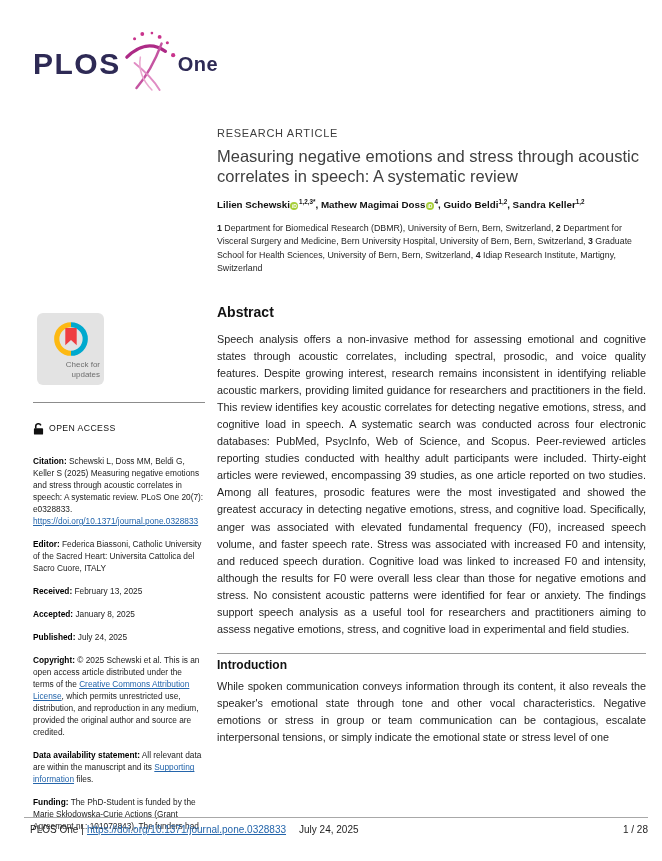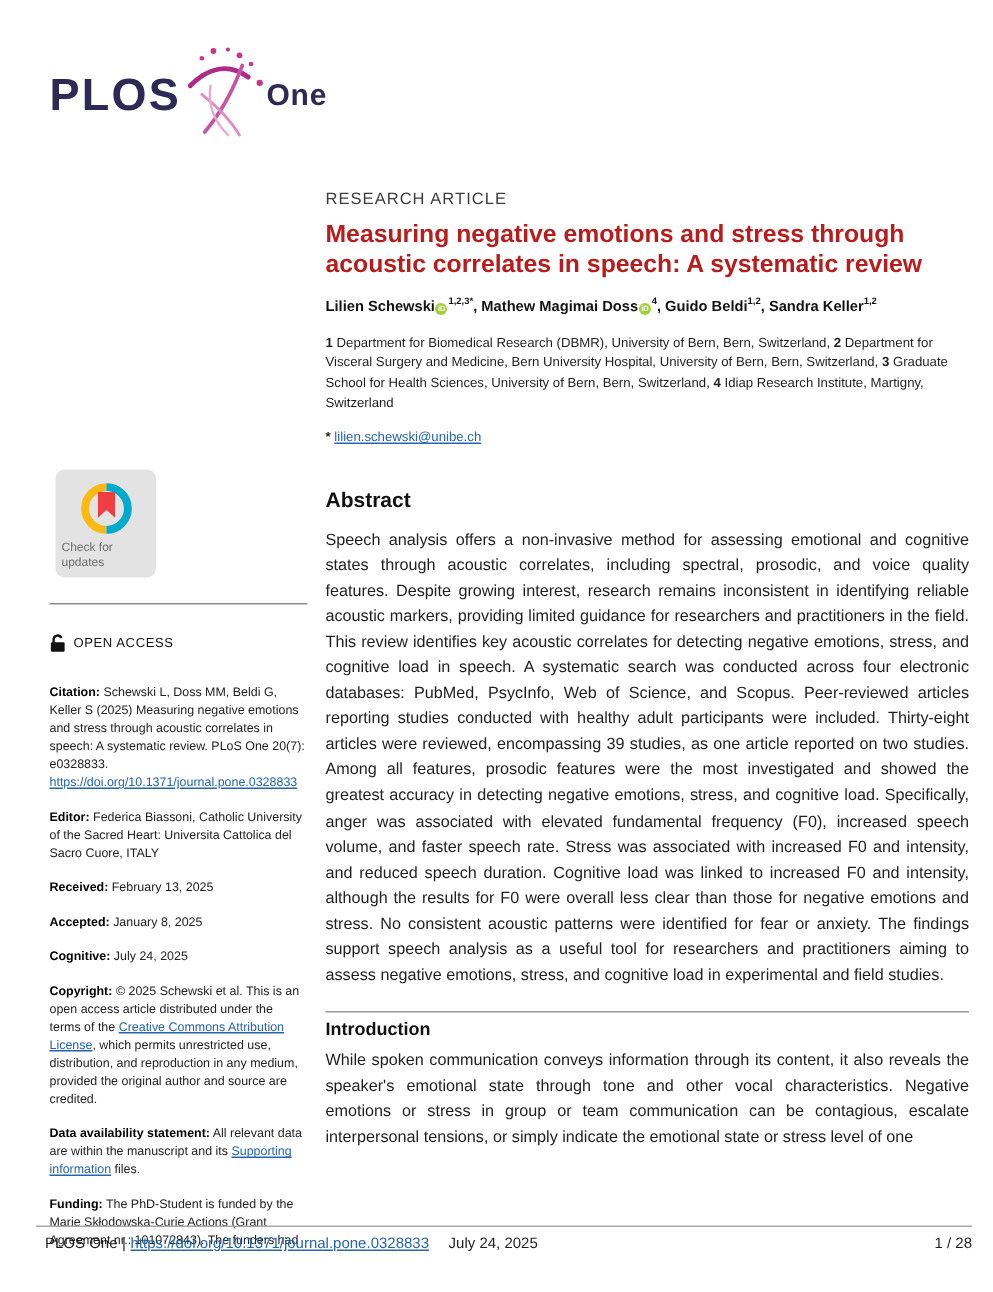--- a/index.html
+++ b/index.html
@@ -21,36 +21,36 @@
   .logo .one { font-size:20px; font-weight:bold; color:#2e2a55; letter-spacing:0.5px; }
 
   
   .content { display:flex; padding:0 16px 0 33px; margin-top:27px; }
   .sidebar { width:172px; flex:none; padding-top:186px; font-size:8.3px; line-height:1.45; color:#222; }
   .main { flex:1; margin-left:12px; min-width:0; }
 
   
   .badge {
     width:67px; background:#e3e3e3; border-radius:6px;
-    padding:7px 4px 5px; text-align:left; margin-left:4px;
+    padding:7px 4px 5px; text-align:right; margin-left:4px;
     cursor:pointer;
   }
   .badge svg { width:38px; height:38px; display:block; margin:0 auto 2px; }
   .badge-text { font-size:8px; line-height:1.25; color:#6e6e6e; }
   .sidebar-divider { border:none; border-top:1px solid #8c8c8c; margin:17px 0 19px; }
   .open-access { display:flex; align-items:center; gap:5px; margin-bottom:20px; }
   .open-access svg { width:11px; height:13px; flex:none; }
   .open-access span { font-size:8.7px; letter-spacing:0.4px; color:#111; }
   .side-block { margin-bottom:11px; }
   .side-block b { color:#000;margin-top:20px; }
   a.link { color:#2465ab; text-decoration:underline; cursor:pointer; }
 
   
   .kicker { font-size:11px; letter-spacing:0.7px; color:#3d3d3d; }
-  h1.title { margin-top:7px; font-size:16.5px; line-height:1.22; color:#b91c1c; font-weight:bold; }
+  h1.title { margin-top:7px; font-size:16.5px; line-height:1.22; color:#404040; font-weight:normal; }
   .authors { margin-top:13px; font-size:9.8px; font-weight:bold; color:#121212; }
   sup { font-size:6.3px; vertical-align:super; line-height:0; }
   .orcid {
     display:inline-block; width:8px; height:8px; border-radius:50%;
     background:#a6ce39; color:#fff; font-size:5px; font-weight:bold;
     text-align:center; line-height:8px; vertical-align:baseline; margin:0 0.5px;
   }
   .affiliations { margin-top:12px; font-size:8.8px; line-height:1.5; color:#1f1f1f; }
   .correspondence { margin-top:11px; font-size:8.8px; }
   .correspondence .star { font-weight:bold; }
@@ -118,41 +118,40 @@
       </div>
 
       <p class="side-block"><b>Citation:</b><span> Schewski L, Doss MM, Beldi G, Keller S (2025) Measuring negative emotions and stress through acoustic correlates in speech: A systematic review. PLoS One 20(7): e0328833. </span><a class="link">https://doi.org/10.1371/journal.pone.0328833</a></p>
 
       <p class="side-block"><b>Editor:</b><span> Federica Biassoni, Catholic University of the Sacred Heart: Universita Cattolica del Sacro Cuore, ITALY</span></p>
 
       <p class="side-block"><b>Received:</b><span> February 13, 2025</span></p>
 
       <p class="side-block"><b>Accepted:</b><span> January 8, 2025</span></p>
 
-      <p class="side-block"><b>Cognitive:</b><span> July 24, 2025</span></p>
+      <p class="side-block"><b>Published:</b><span> July 24, 2025</span></p>
 
       <p class="side-block"><b>Copyright:</b><span> © 2025 Schewski et al. This is an open access article distributed under the terms of the </span><a class="link">Creative Commons Attribution License</a><span>, which permits unrestricted use, distribution, and reproduction in any medium, provided the original author and source are credited.</span></p>
 
       <p class="side-block"><b>Data availability statement:</b><span> All relevant data are within the manuscript and its </span><a class="link">Supporting information</a><span> files.</span></p>
 
       <p class="side-block"><b>Funding:</b><span> The PhD-Student is funded by the Marie Skłodowska-Curie Actions (Grant Agreement nr.: 101072843). The funders had</span></p>
 
     </aside>
 
     <main class="main">
 
       <div class="kicker">RESEARCH ARTICLE</div>
 
       <h1 class="title">Measuring negative emotions and stress through acoustic correlates in speech: A systematic review</h1>
 
       <p class="authors"><span><span>Lilien Schewski</span><span class="orcid">iD</span><sup>1,2,3*</sup></span><span>, </span><span><span>Mathew Magimai Doss</span><span class="orcid">iD</span><sup>4</sup></span><span>, </span><span><span>Guido Beldi</span><sup>1,2</sup></span><span>, </span><span><span>Sandra Keller</span><sup>1,2</sup></span></p>
 
       <p class="affiliations"><b>1</b><span> Department for Biomedical Research (DBMR), University of Bern, Bern, Switzerland, </span><b>2</b><span> Department for Visceral Surgery and Medicine, Bern University Hospital, University of Bern, Bern, Switzerland, </span><b>3</b><span> Graduate School for Health Sciences, University of Bern, Bern, Switzerland, </span><b>4</b><span> Idiap Research Institute, Martigny, Switzerland</span></p>
 
-      <p class="correspondence"><span class="star">*</span> <a class="link">lilien.schewski@unibe.ch</a></p>
 
       <h2 class="abstract-h">Abstract</h2>
       <p class="body-text">Speech analysis offers a non-invasive method for assessing emotional and cognitive states through acoustic correlates, including spectral, prosodic, and voice quality features. Despite growing interest, research remains inconsistent in identifying reliable acoustic markers, providing limited guidance for researchers and practitioners in the field. This review identifies key acoustic correlates for detecting negative emotions, stress, and cognitive load in speech. A systematic search was conducted across four electronic databases: PubMed, PsycInfo, Web of Science, and Scopus. Peer-reviewed articles reporting studies conducted with healthy adult participants were included. Thirty-eight articles were reviewed, encompassing 39 studies, as one article reported on two studies. Among all features, prosodic features were the most investigated and showed the greatest accuracy in detecting negative emotions, stress, and cognitive load. Specifically, anger was associated with elevated fundamental frequency (F0), increased speech volume, and faster speech rate. Stress was associated with increased F0 and intensity, and reduced speech duration. Cognitive load was linked to increased F0 and intensity, although the results for F0 were overall less clear than those for negative emotions and stress. No consistent acoustic patterns were identified for fear or anxiety. The findings support speech analysis as a useful tool for researchers and practitioners aiming to assess negative emotions, stress, and cognitive load in experimental and field studies.</p>
 
       <hr class="section-divider">
 
       <h3 class="intro-h">Introduction</h3>
       <p class="body-text intro-text">While spoken communication conveys information through its content, it also reveals the speaker's emotional state through tone and other vocal characteristics. Negative emotions or stress in group or team communication can be contagious, escalate interpersonal tensions, or simply indicate the emotional state or stress level of one</p>
 
     </main>

